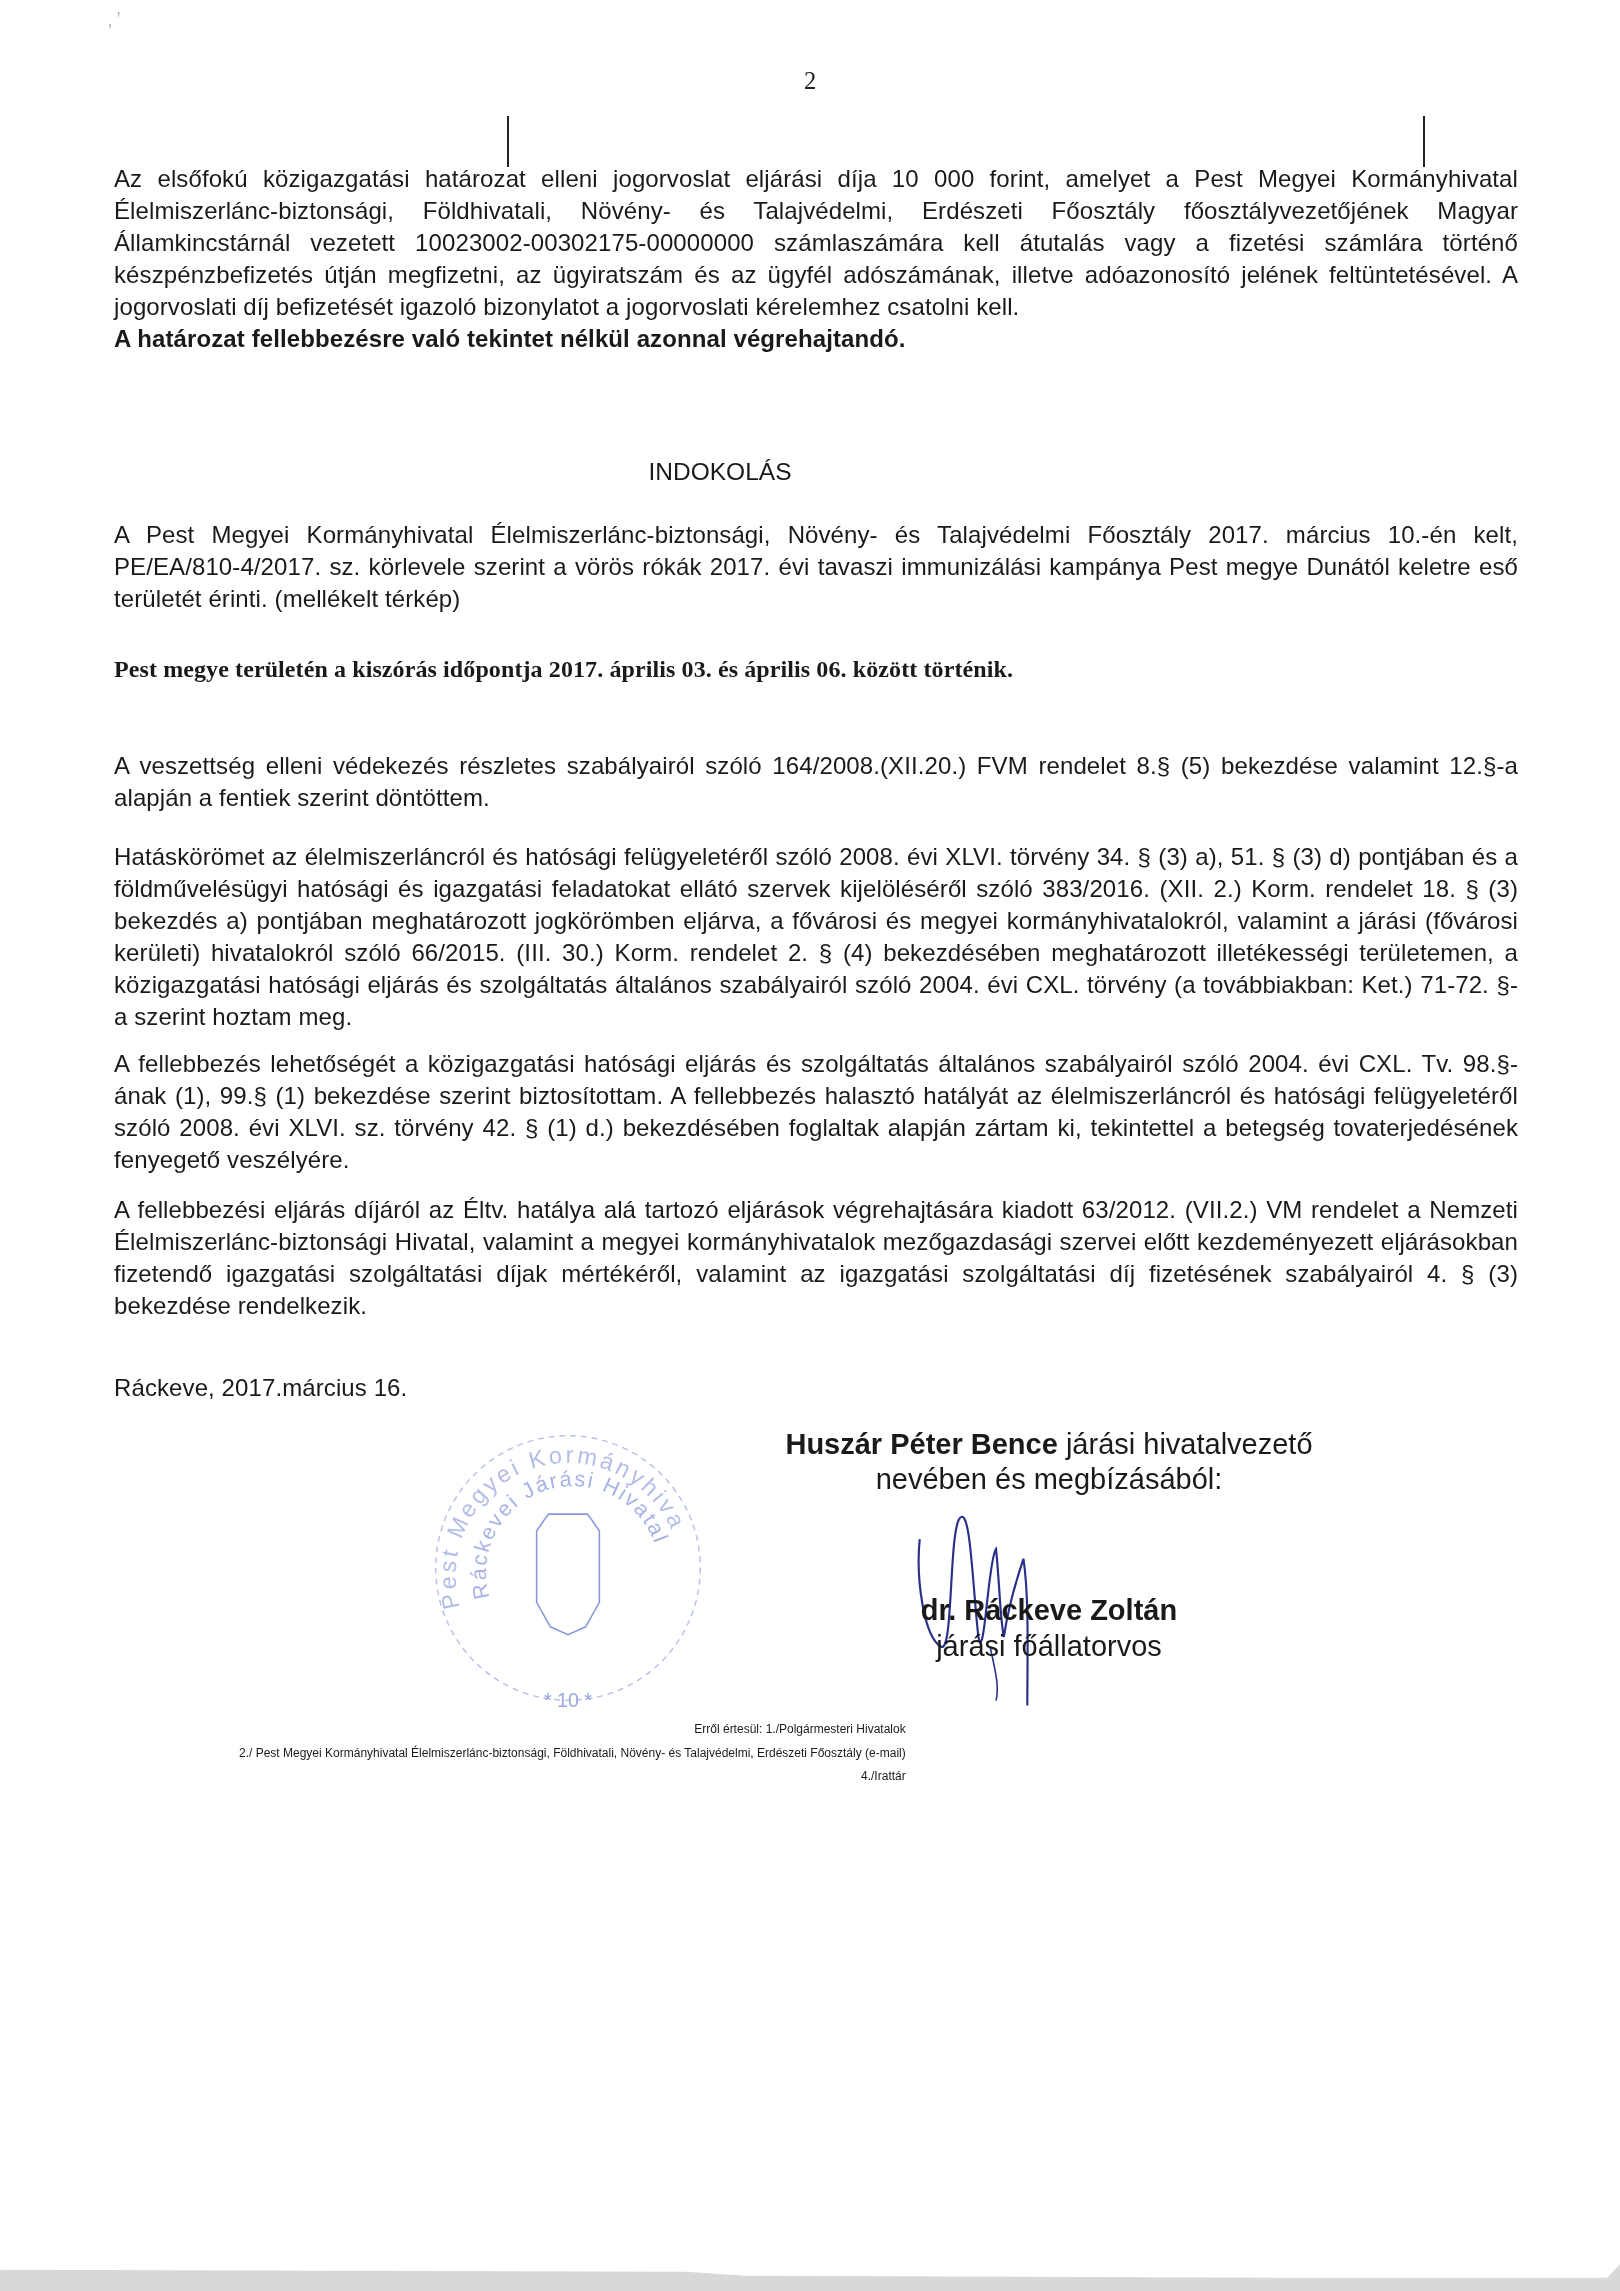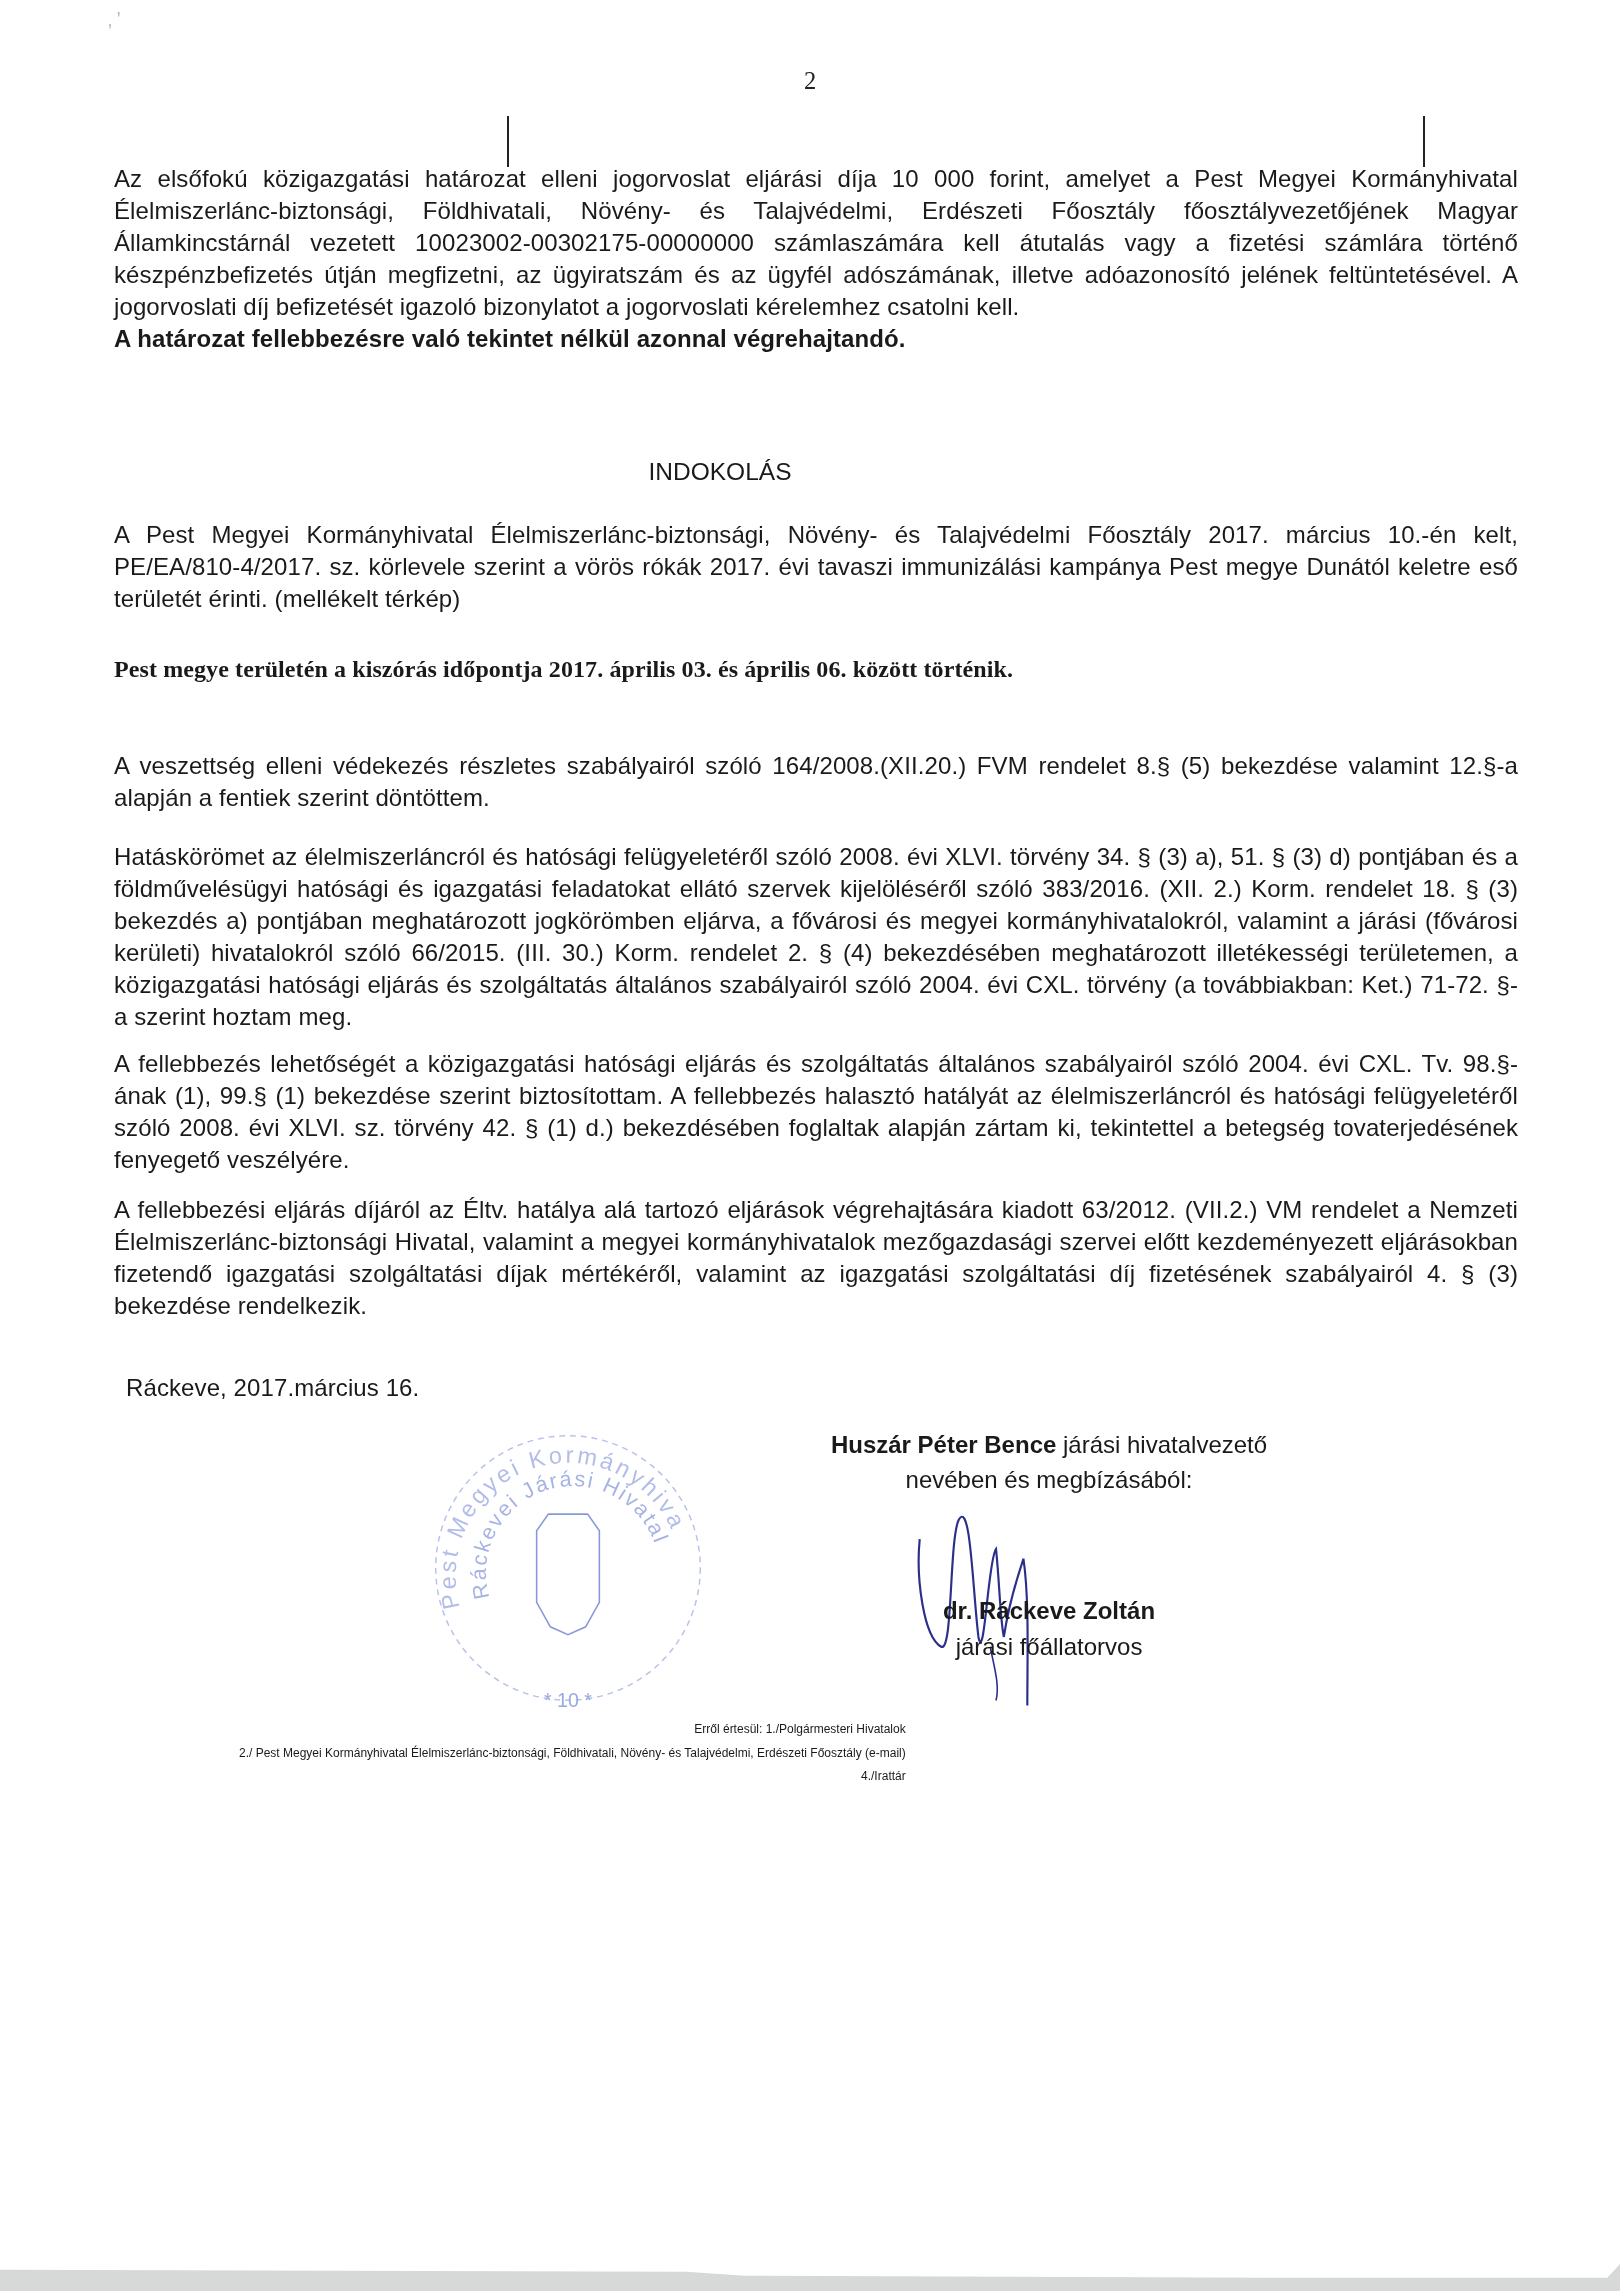--- a/index.html
+++ b/index.html
@@ -16,21 +16,21 @@
       font-size: 24px; line-height: 32px; text-align: justify; letter-spacing: 0.1px;
     }
     .body-text p { margin: 0; }
     .bold { font-weight: bold; }
     .heading {
       position: absolute; top: 458px; left: 0; width: 1440px; text-align: center;
       font-size: 24.5px; font-weight: normal;
     }
     .sig-block {
       position: absolute; left: 745px; width: 608px; text-align: center;
-      font-size: 24px; line-height: 35px;
+      font-size: 29px; line-height: 35px;
     }
     .distribution {
       position: absolute; left: 98px; top: 1718px; font-size: 12px; line-height: 23.5px; text-align: right;
     }
     .distribution .indent { padding-left: 141px; }
     .stamp { position: absolute; left: 421px; top: 1421px; width: 294px; height: 294px; }
     .signature { position: absolute; left: 902px; top: 1500px; width: 235px; height: 225px; }
     .scan-edge { position: absolute; left: 0; top: 2264px; width: 1620px; height: 27.4px; }
     .tick { position: absolute; width: 2px; background: #222; }
     .speck { position: absolute; color: #aaa; font-size: 17.6px; }
@@ -59,21 +59,21 @@
   <div class="body-text bold" style="top:653px;font-family:Liberation Serif, serif;">Pest megye területén a kiszórás időpontja 2017. április 03. és április 06. között történik.</div>
 
   <div class="body-text" style="top:750px;">A veszettség elleni védekezés részletes szabályairól szóló 164/2008.(XII.20.) FVM rendelet 8.§ (5) bekezdése valamint 12.§-a alapján a fentiek szerint döntöttem.</div>
 
   <div class="body-text" style="top:841px;">Hatáskörömet az élelmiszerláncról és hatósági felügyeletéről szóló 2008. évi XLVI. törvény 34. § (3) a), 51. § (3) d) pontjában és a földművelésügyi hatósági és igazgatási feladatokat ellátó szervek kijelöléséről szóló 383/2016. (XII. 2.) Korm. rendelet 18. § (3) bekezdés a) pontjában meghatározott jogkörömben eljárva, a fővárosi és megyei kormányhivatalokról, valamint a járási (fővárosi kerületi) hivatalokról szóló 66/2015. (III. 30.) Korm. rendelet 2. § (4) bekezdésében meghatározott illetékességi területemen, a közigazgatási hatósági eljárás és szolgáltatás általános szabályairól szóló 2004. évi CXL. törvény (a továbbiakban: Ket.) 71-72. §-a szerint hoztam meg.</div>
 
   <div class="body-text" style="top:1048px;">A fellebbezés lehetőségét a közigazgatási hatósági eljárás és szolgáltatás általános szabályairól szóló 2004. évi CXL. Tv. 98.§-ának (1), 99.§ (1) bekezdése szerint biztosítottam. A fellebbezés halasztó hatályát az élelmiszerláncról és hatósági felügyeletéről szóló 2008. évi XLVI. sz. törvény 42. § (1) d.) bekezdésében foglaltak alapján zártam ki, tekintettel a betegség tovaterjedésének fenyegető veszélyére.</div>
 
   <div class="body-text" style="top:1194px;">A fellebbezési eljárás díjáról az Éltv. hatálya alá tartozó eljárások végrehajtására kiadott 63/2012. (VII.2.) VM rendelet a Nemzeti Élelmiszerlánc-biztonsági Hivatal, valamint a megyei kormányhivatalok mezőgazdasági szervei előtt kezdeményezett eljárásokban fizetendő igazgatási szolgáltatási díjak mértékéről, valamint az igazgatási szolgáltatási díj fizetésének szabályairól 4. § (3) bekezdése rendelkezik.</div>
 
-  <div class="body-text" style="top:1372px;margin-left:12px;">Ráckeve, 2017.március 16.</div>
+  <div class="body-text" style="top:1372px;">Ráckeve, 2017.március 16.</div>
 
   <svg class="stamp" viewBox="0 0 300 300">
     <defs>
       <path id="arcOuter" d="M 40 190 A 115 115 0 0 1 255 110"></path>
       <path id="arcInner" d="M 70 180 A 85 85 0 0 1 240 130"></path>
     </defs>
     <circle cx="150" cy="150" r="135" fill="none" stroke="#9aa8e0" stroke-width="1.5" stroke-dasharray="6 5" opacity="0.7"></circle>
     <text font-family="Liberation Sans, sans-serif" font-size="24" fill="#9aa8e0" opacity="0.75" letter-spacing="3">
       <textPath href="#arcOuter">Pest Megyei Kormányhivatal</textPath>
     </text>

